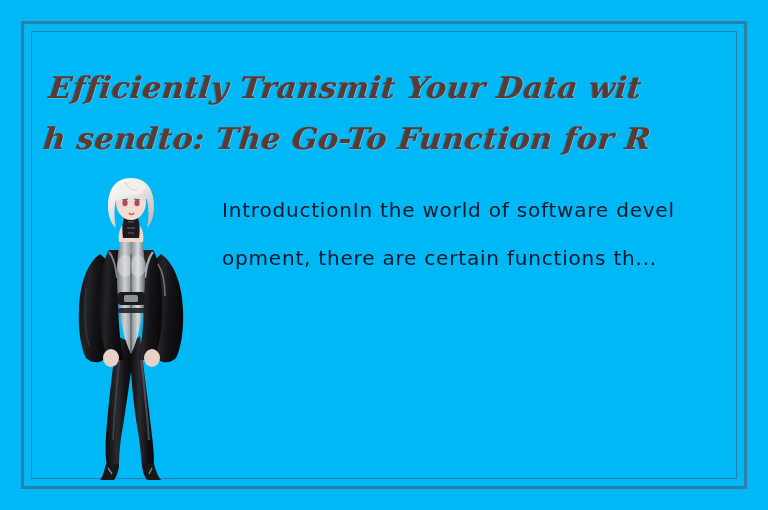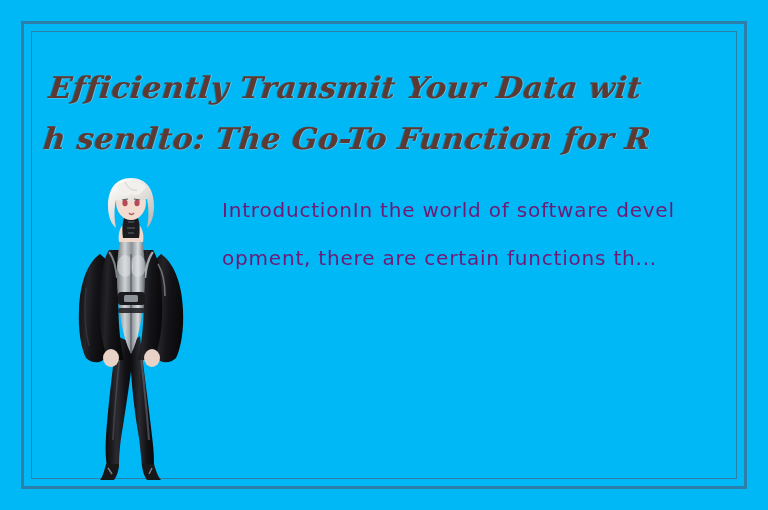--- a/index.html
+++ b/index.html
@@ -68,21 +68,21 @@
   
   #excerpt {
     position: absolute;
     left: 222px;
     top: 186px;
     width: 462px;
     font-family: "DejaVu Sans", sans-serif;
     font-size: 20px;
     line-height: 48px;
     letter-spacing: 0.8px;
-    color: #701a75;
+    color: #0f172a;
     word-break: break-all;
   }
 
   
   #character {
     position: absolute;
     left: 62px;
     top: 168px;
     width: 142px;
     height: 312px;

